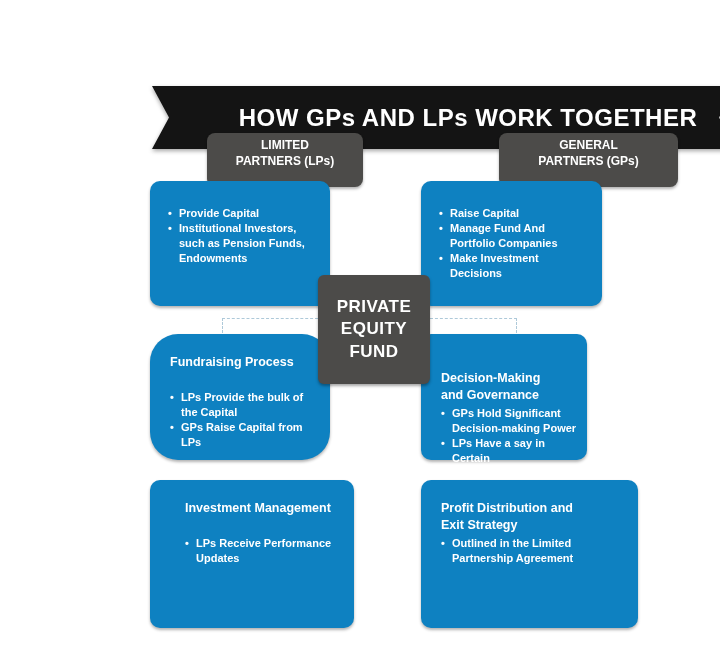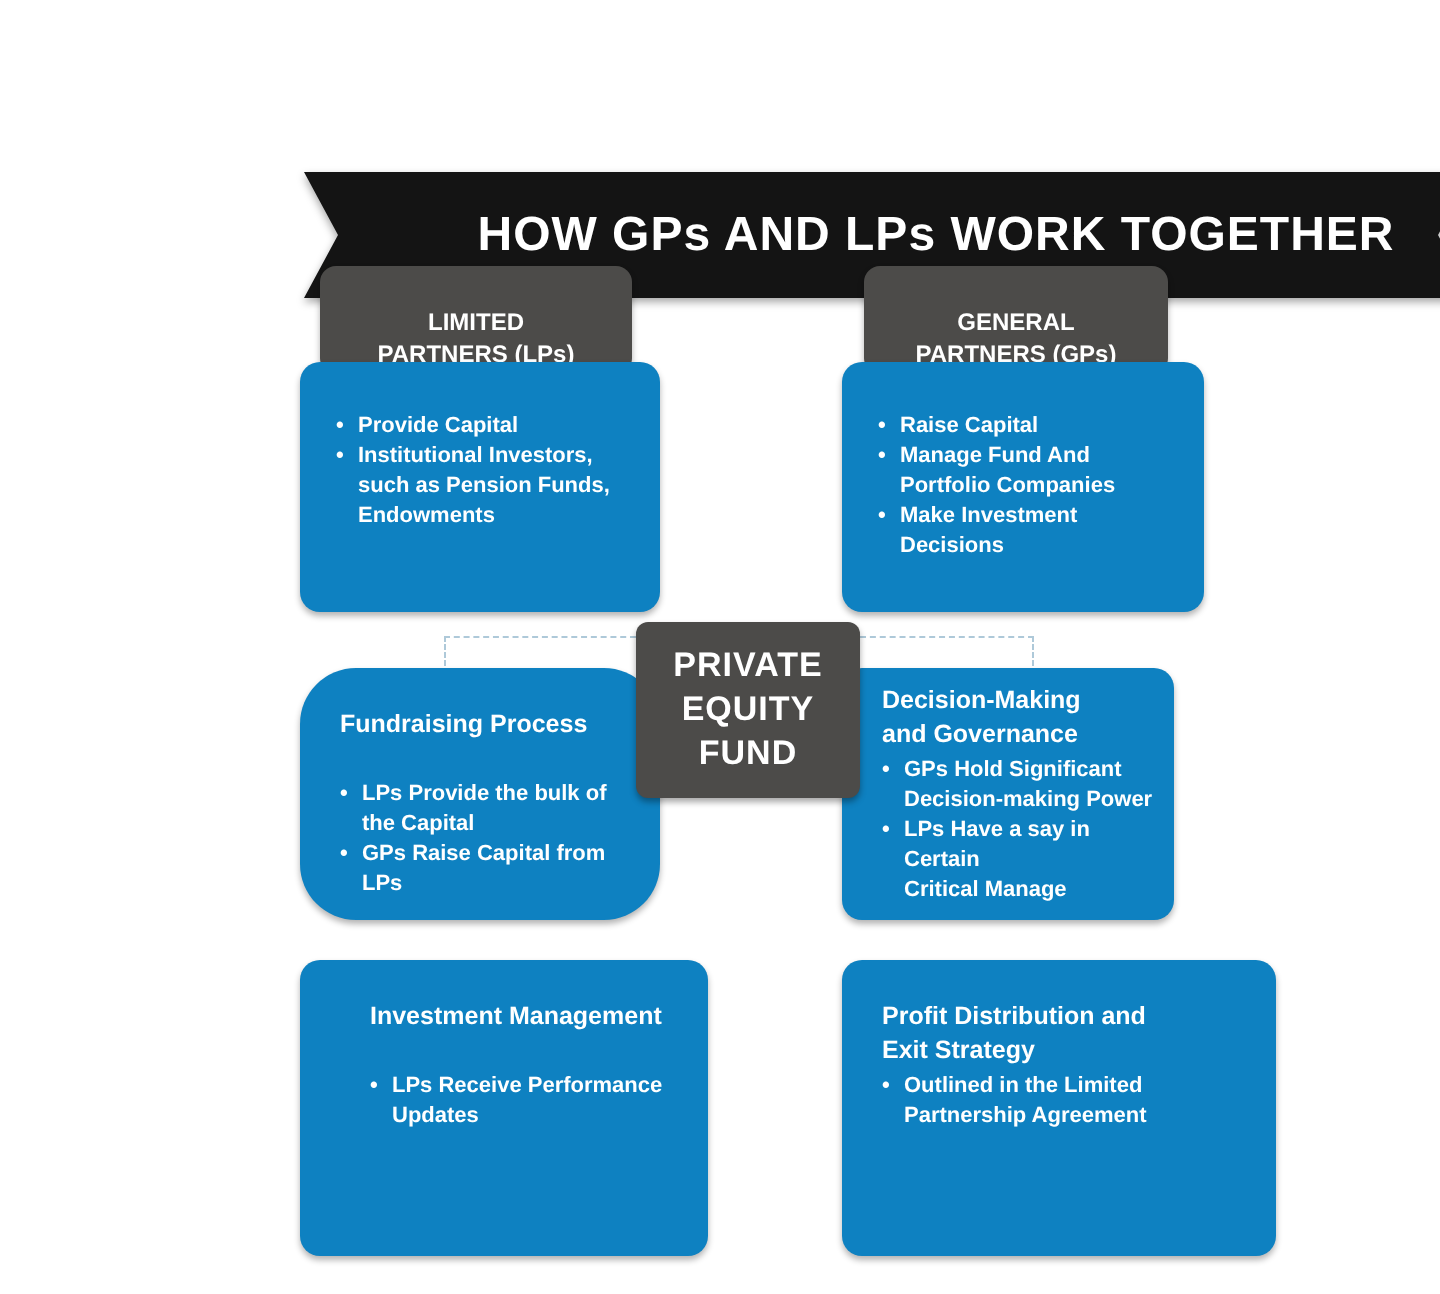--- a/index.html
+++ b/index.html
@@ -35,43 +35,44 @@
   
   .gray-header {
     position: absolute;
     background: #4c4b49;
     border-radius: 8px;
     color: #ffffff;
     font-weight: bold;
     font-size: 12px;
     line-height: 1.35;
     text-align: center;
-    padding-top: 20px;
+    padding-top: 4px;
     box-sizing: border-box;
     white-space: pre-line;
     z-index: 1;
     box-shadow: 0 2px 3px rgba(0,0,0,0.3);
+    margin-left: 47px;
   }
   .lp-header { left: 160px; top: 133px; width: 156px; height: 54px; }
-  .gp-header { left: 432px; top: 133px; width: 152px; height: 54px; }
+  .gp-header { left: 452px; top: 133px; width: 179px; height: 54px; }
 
   
   .blue-box {
     position: absolute;
     background: #0e81c1;
     border-radius: 10px;
     color: #ffffff;
     box-sizing: border-box;
     z-index: 2;
     box-shadow: 0 2px 3px rgba(0,0,0,0.3);
   }
   .box-lp-row1 { left: 150px; top: 181px; width: 180px; height: 125px; padding: 25px 8px 0 18px; }
   .box-gp-row1 { left: 421px; top: 181px; width: 181px; height: 125px; padding: 25px 8px 0 18px; }
   .box-lp-row2 { left: 150px; top: 334px; width: 180px; height: 126px; padding: 20px 8px 0 20px; border-radius: 28px; }
-  .box-gp-row2 { left: 421px; top: 334px; width: 166px; height: 126px; padding: 8px 8px 0 20px; }
+  .box-gp-row2 { left: 421px; top: 334px; width: 166px; height: 126px; padding: 36px 8px 0 20px; }
   .box-lp-row3 { left: 150px; top: 480px; width: 204px; height: 148px; padding: 20px 8px 0 35px; }
   .box-gp-row3 { left: 421px; top: 480px; width: 217px; height: 148px; padding: 20px 8px 0 20px; }
 
   .box-title {
     font-size: 12.5px;
     font-weight: bold;
     line-height: 16.5px;
     min-height: 33px;
     margin-bottom: 3px;
     white-space: pre-line;
@@ -85,34 +86,33 @@
     font-weight: bold;
     line-height: 15px;
     white-space: pre-line;
   }
   .bullet-item::before { content: "\2022"; position: absolute; left: 0; top: 0; }
 
   
   .center-box {
     position: absolute;
     left: 318px; top: 275px;
-    width: 112px; height: 88px;
+    width: 112px; height: 109px;
     background: #4c4b49;
     border-radius: 6px;
     z-index: 3;
     display: flex; align-items: center; justify-content: center;
     color: #ffffff;
     font-size: 17px;
     font-weight: bold;
     line-height: 1.3;
     letter-spacing: 0.5px;
     text-align: center;
     white-space: pre-line;
     box-shadow: 0 2px 3px rgba(0,0,0,0.35);
-    margin-top: 36px;
   }
 
   
   .dash-h { position: absolute; height: 0; border-top: 1px dashed #aec9d9; z-index: 0; }
   .dash-v { position: absolute; width: 0; border-left: 1px dashed #aec9d9; z-index: 0; }
   .dash-left-h  { left: 222px; top: 318px; width: 96px; }
   .dash-left-v  { left: 222px; top: 318px; height: 15px; }
   .dash-right-h { left: 430px; top: 318px; width: 87px; }
   .dash-right-v { left: 516px; top: 318px; height: 15px; }
 </style>

